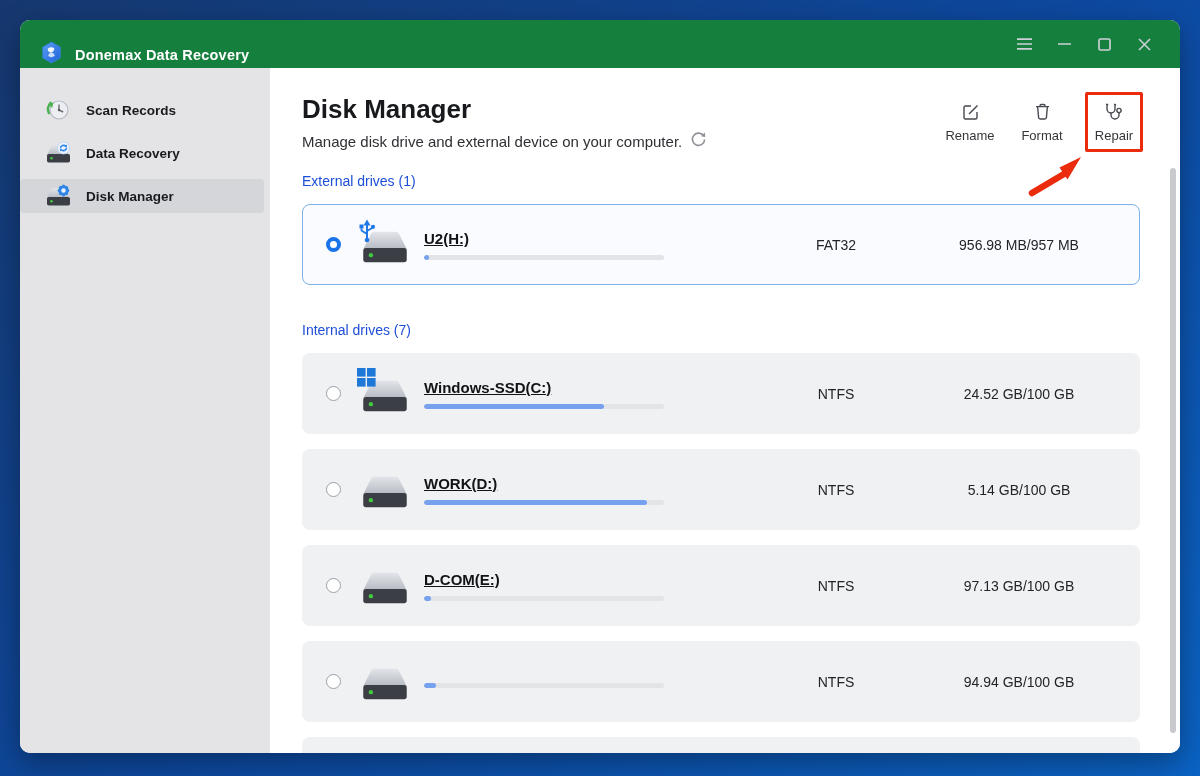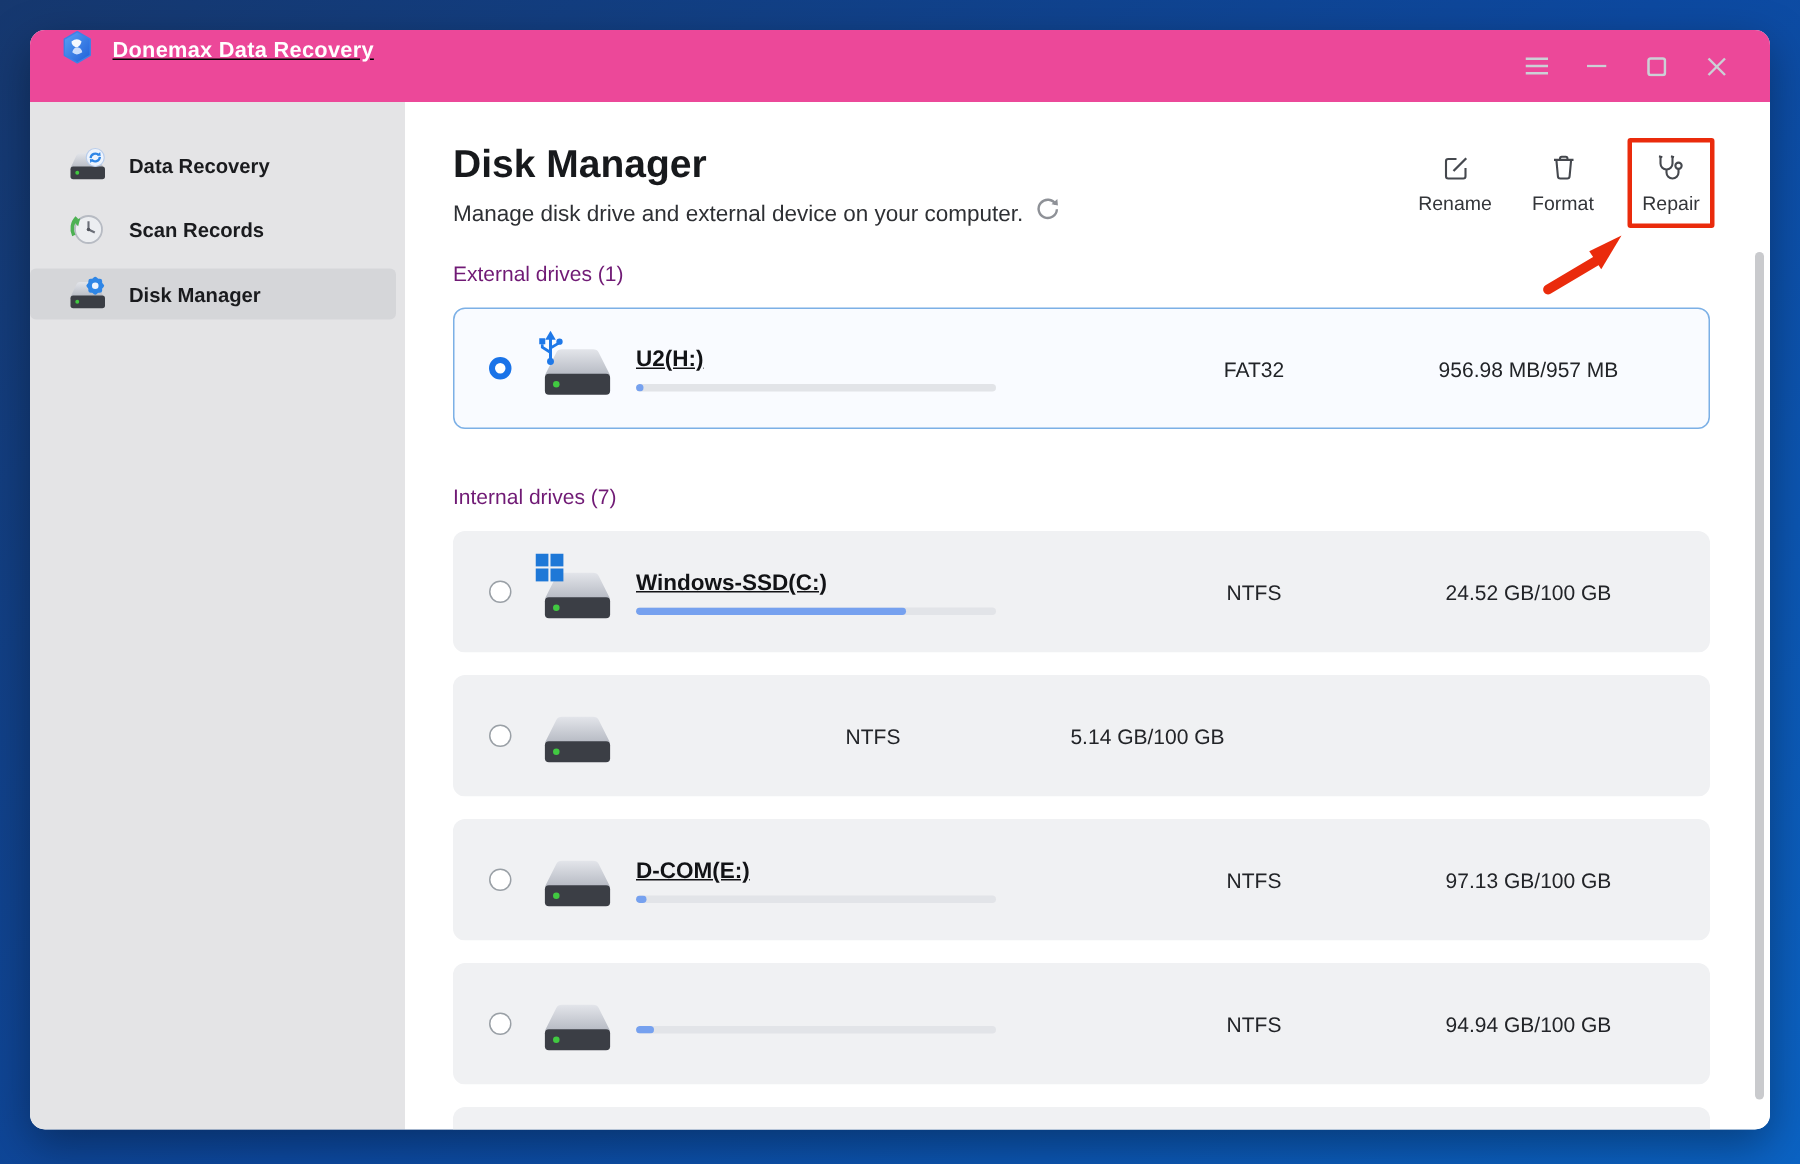--- a/index.html
+++ b/index.html
@@ -8,21 +8,21 @@
     width:1200px; height:776px; position:relative;
     background:linear-gradient(140deg,#16386f 0%,#0d49a0 52%,#0b63c4 100%);
   }
   .window {
     position:absolute; left:20px; top:20px; width:1160px; height:733px;
     border-radius:10px; overflow:hidden; background:#fff;
     box-shadow:0 10px 30px rgba(0,0,0,.35);
     display:flex; flex-direction:column;
   }
   
-  .titlebar { height:48px; background:#ec4899; display:flex; align-items:flex-start; flex:0 0 48px;text-decoration:underline; }
+  .titlebar { height:48px; background:#15803d; display:flex; align-items:flex-end; flex:0 0 48px; }
   .tb-left { display:flex; align-items:center; gap:12px; padding-left:20px; flex:1; }
   .app-title { color:#fff; font-size:14.5px; font-weight:bold; letter-spacing:.2px; }
   .tb-controls { display:flex; align-items:stretch; height:48px; margin-right:16px; }
   .tb-btn { width:40px; display:flex; align-items:center; justify-content:center; cursor:default; background:none; border:none; }
   .tb-btn svg { display:block; }
   
   .winbody { flex:1; display:flex; min-height:0; }
   .sidebar { width:250px; background:#e4e4e6; padding-top:25px; display:flex; flex-direction:column; gap:9px; flex:0 0 250px; }
   .side-item { height:34px; display:flex; align-items:center; gap:14px; padding-left:24px; margin-right:6px; border-radius:4px; }
   .side-item.active { background:#d5d6d9; }
@@ -32,21 +32,21 @@
   .main { flex:1; background:#fff; position:relative; overflow:hidden; padding:0 40px 0 32px; }
   .header-row { display:flex; justify-content:space-between; padding-top:24px; }
   .page-title { font-size:26px; font-weight:bold; color:#17191c; line-height:34px; }
   .subtitle-row { display:flex; align-items:center; gap:8px; margin-top:5px; }
   .subtitle { font-size:15px; color:#2e3034; }
   .toolbar { display:flex; gap:14px; margin-right:-3px; }
   .tool-btn { width:58px; height:60px; border:3px solid transparent; border-radius:2px; background:none;
               display:flex; flex-direction:column; align-items:center; justify-content:flex-start; padding-top:7px; gap:4px; cursor:default; }
   .tool-btn.ring { border-color:#ea2b0c; }
   .tool-label { font-size:13px; color:#34363a; }
-  .section-label { font-size:14px; color:#701a75; margin-top:21px; }
+  .section-label { font-size:14px; color:#1d4ed8; margin-top:21px; }
   .section-label.internal { margin-top:37px; }
   
   .drive-row { height:81px; border-radius:8px; background:#f0f1f3; margin-top:15px; display:flex; align-items:center; border:1.5px solid transparent; }
   .drive-row.selected { background:#f9fbff; border-color:#7cb0e6; }
   .radio { width:15px; height:15px; border-radius:50%; margin-left:23px; flex:0 0 15px;
            border:1.5px solid #9aa0a6; background:#fff; }
   .radio.on { border:4.6px solid #1a73e8; }
   .drive-icon { width:50px; height:42px; position:relative; margin-left:19px; flex:0 0 50px; }
   .drive-icon .badge { position:absolute; left:-3px; top:-5px; }
   .drive-info { margin-left:14px; width:240px; flex:0 0 240px; }
@@ -128,44 +128,44 @@
         </button>
       </div>
     </div>
 
     <div class="winbody">
 
       <div class="sidebar">
         <div class="side-item">
           <span class="s-icon">
             <svg width="28" height="26" viewBox="0 0 28 26">
+              <circle cx="15" cy="13" r="9" fill="#eceef1" stroke="#b7bbc3" stroke-width="1.2"></circle>
+              <line x1="15" y1="13" x2="15" y2="7.5" stroke="#6b6f78" stroke-width="1.4"></line>
+              <line x1="15" y1="13" x2="19.2" y2="15" stroke="#6b6f78" stroke-width="1.4"></line>
+              <circle cx="15" cy="13" r="1.2" fill="#50545c"></circle>
+              <path d="M5.2 17 a10.5 10.5 0 0 1 2 -12" fill="none" stroke="#4db153" stroke-width="2.4"></path>
+              <path d="M9.5 5.5 l-5 1.6 3.6 3.8 z" fill="#4db153"></path>
+            </svg>
+          </span>
+          <span class="side-label">Scan Records</span>
+        </div>
+        <div class="side-item">
+          <span class="s-icon">
+            <svg width="28" height="26" viewBox="0 0 28 26">
               <path d="M3 15 L7 6.5 Q7.6 5 9.5 5 H19 Q20.8 5 21.4 6.5 L25 15 Z" fill="url(#driveTop)"></path>
               <rect x="3" y="14" width="23" height="8.5" rx="1.8" fill="#3b3e45"></rect>
               <circle cx="7.5" cy="18.2" r="1.3" fill="#41c941"></circle>
               <circle cx="19.5" cy="8" r="6" fill="#eef4fd" stroke="#b9cdeb" stroke-width=".8"></circle>
               <path d="M16.4 8.4 a3.2 3.2 0 0 1 5.6 -1.9" fill="none" stroke="#2f86e6" stroke-width="1.5"></path>
               <path d="M22.6 7.6 a3.2 3.2 0 0 1 -5.6 1.9" fill="none" stroke="#2f86e6" stroke-width="1.5"></path>
               <path d="M22.8 4.4 l.3 2.6 -2.5 -.5 z" fill="#2f86e6"></path>
               <path d="M16.2 11.6 l-.3 -2.6 2.5 .5 z" fill="#2f86e6"></path>
             </svg>
           </span>
           <span class="side-label">Data Recovery</span>
-        </div>
-        <div class="side-item">
-          <span class="s-icon">
-            <svg width="28" height="26" viewBox="0 0 28 26">
-              <circle cx="15" cy="13" r="9" fill="#eceef1" stroke="#b7bbc3" stroke-width="1.2"></circle>
-              <line x1="15" y1="13" x2="15" y2="7.5" stroke="#6b6f78" stroke-width="1.4"></line>
-              <line x1="15" y1="13" x2="19.2" y2="15" stroke="#6b6f78" stroke-width="1.4"></line>
-              <circle cx="15" cy="13" r="1.2" fill="#50545c"></circle>
-              <path d="M5.2 17 a10.5 10.5 0 0 1 2 -12" fill="none" stroke="#4db153" stroke-width="2.4"></path>
-              <path d="M9.5 5.5 l-5 1.6 3.6 3.8 z" fill="#4db153"></path>
-            </svg>
-          </span>
-          <span class="side-label">Scan Records</span>
         </div>
         <div class="side-item active">
           <span class="s-icon">
             <svg width="28" height="26" viewBox="0 0 28 26">
               <path d="M3 15 L7 6.5 Q7.6 5 9.5 5 H19 Q20.8 5 21.4 6.5 L25 15 Z" fill="url(#driveTop)"></path>
               <rect x="3" y="14" width="23" height="8.5" rx="1.8" fill="#3b3e45"></rect>
               <circle cx="7.5" cy="18.2" r="1.3" fill="#41c941"></circle>
               <g transform="translate(19.5 7.5)">
                 <rect x="-4.6" y="-4.6" width="9.2" height="9.2" rx="1.5" fill="#2f86e6" transform="rotate(45)"></rect>
                 <rect x="-4.6" y="-4.6" width="9.2" height="9.2" rx="1.5" fill="#2f86e6"></rect>
@@ -293,20 +293,26 @@
 
         <div class="drive-row">
           <span class="radio"></span>
           <span class="drive-icon">
             <svg width="50" height="42" viewBox="0 0 46 38" style="position:absolute;left:0;top:2px;">
               <path d="M3 21 L10 7 Q11 5 13.5 5 H32.5 Q35 5 36 7 L43 21 Z" fill="url(#driveTop)"></path>
               <rect x="3" y="20" width="40" height="13" rx="2.5" fill="#3b3e45"></rect>
               <circle cx="10" cy="26.5" r="2" fill="#41c941"></circle>
             </svg>
           </span>
+          <span class="drive-info">
+            <span class="drive-name" style="display:block">WORK(D:)</span>
+            <span class="bar" style="display:block">
+                <span class="bar-fill" style="display: block; width: 93%;"></span>
+              </span>
+          </span>
           <span class="fs-cell">NTFS</span>
           <span class="cap-cell">5.14 GB/100 GB</span>
         </div>
 
         <div class="drive-row">
           <span class="radio"></span>
           <span class="drive-icon">
             <svg width="50" height="42" viewBox="0 0 46 38" style="position:absolute;left:0;top:2px;">
               <path d="M3 21 L10 7 Q11 5 13.5 5 H32.5 Q35 5 36 7 L43 21 Z" fill="url(#driveTop)"></path>
               <rect x="3" y="20" width="40" height="13" rx="2.5" fill="#3b3e45"></rect>

